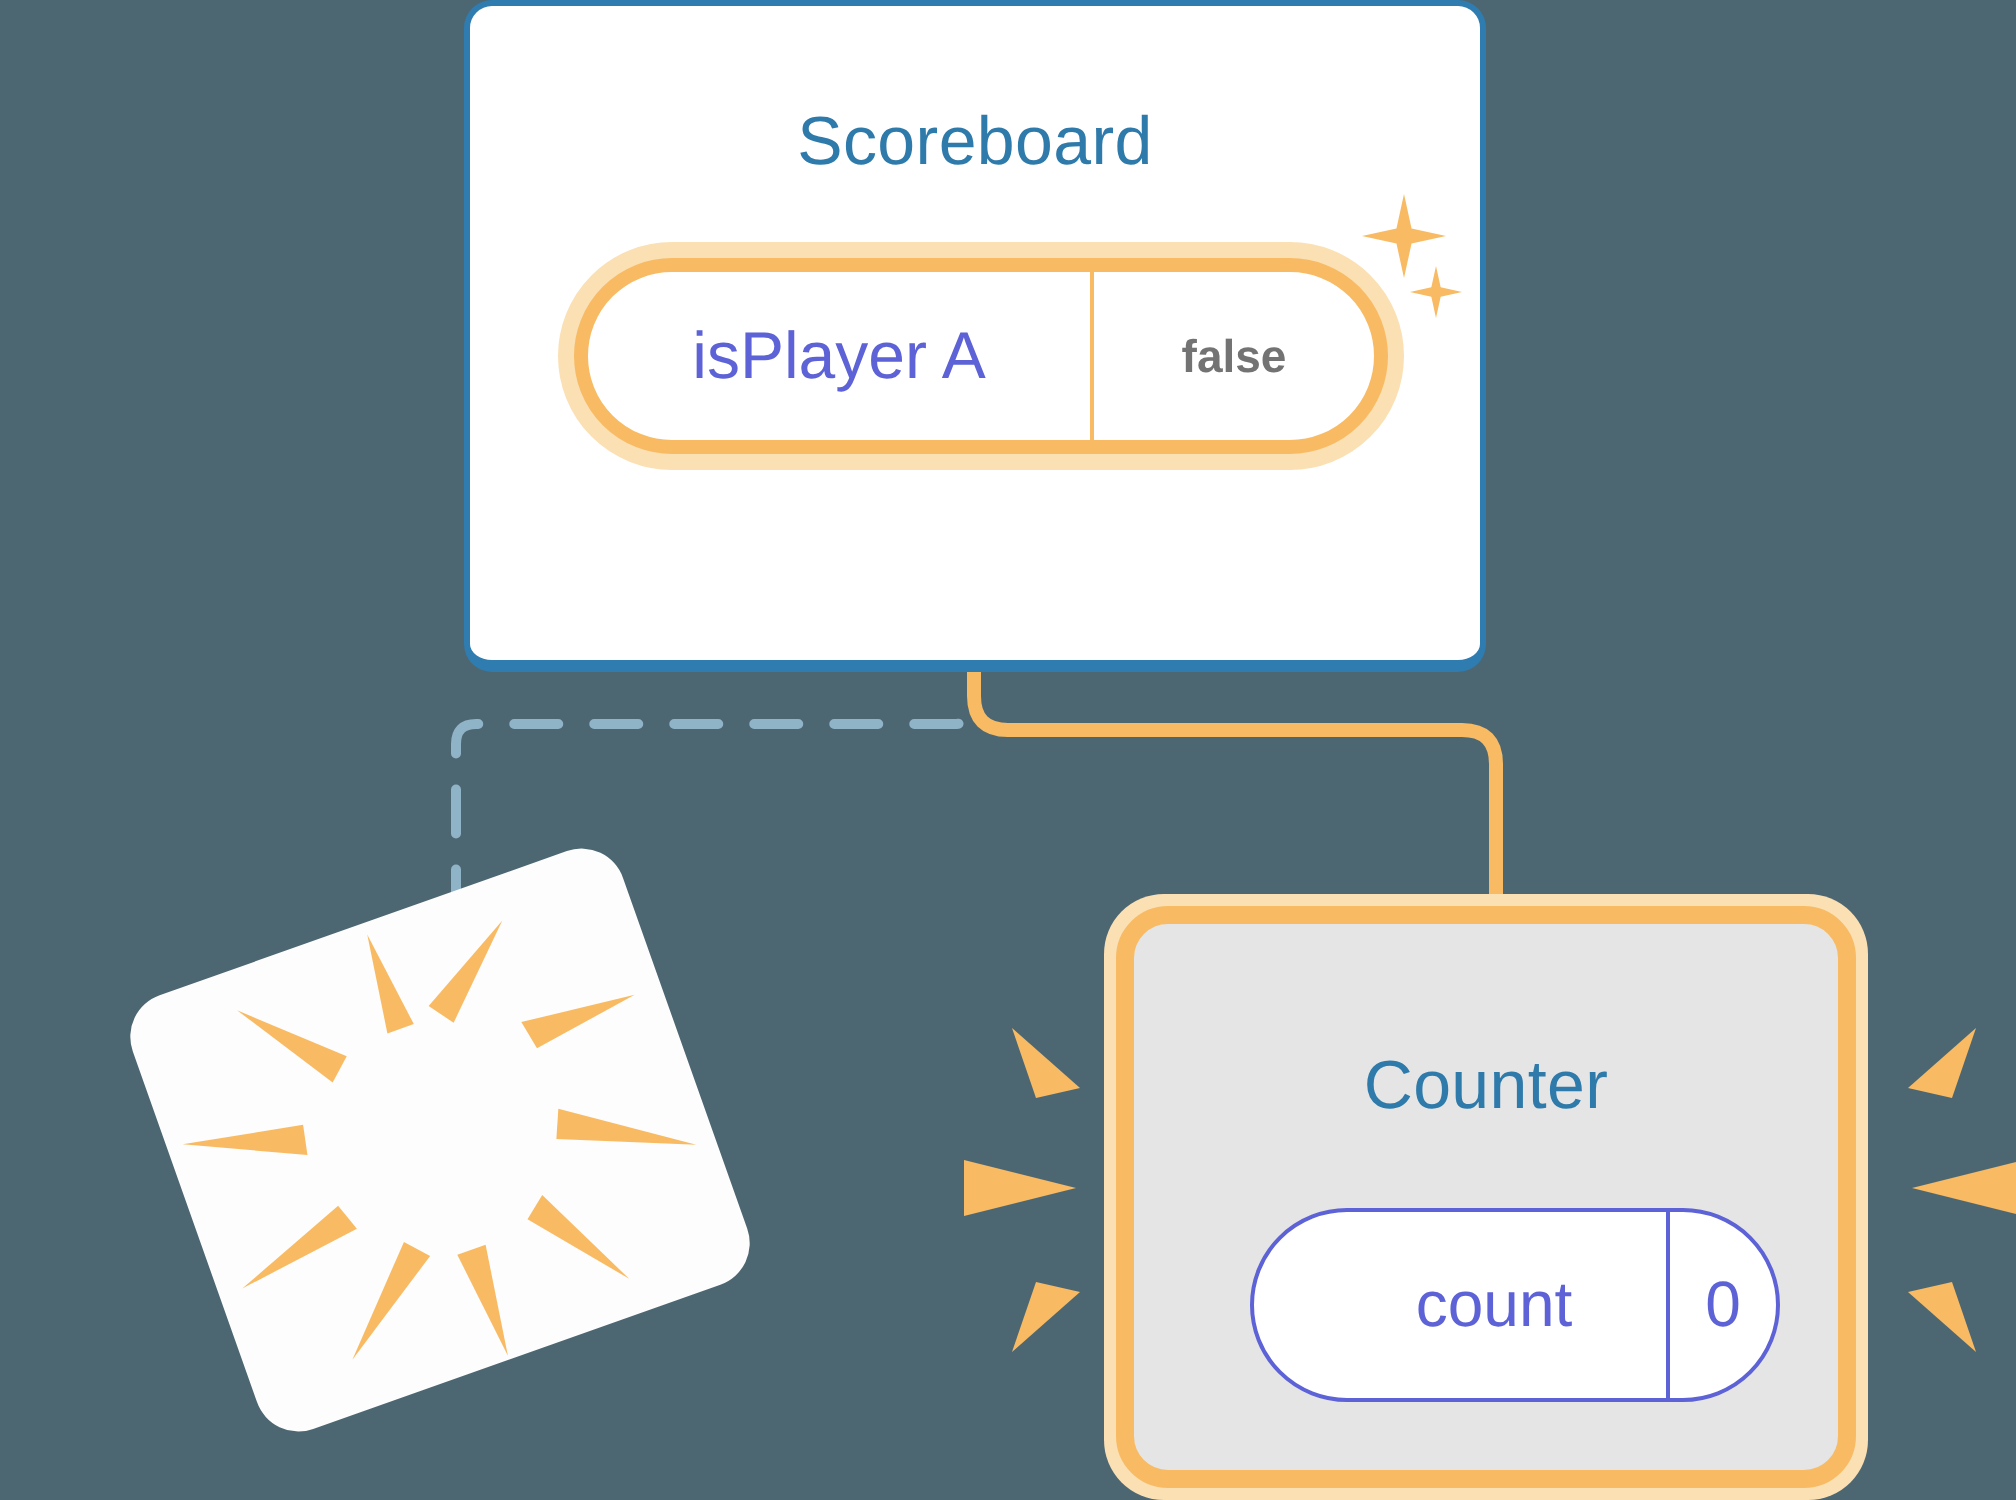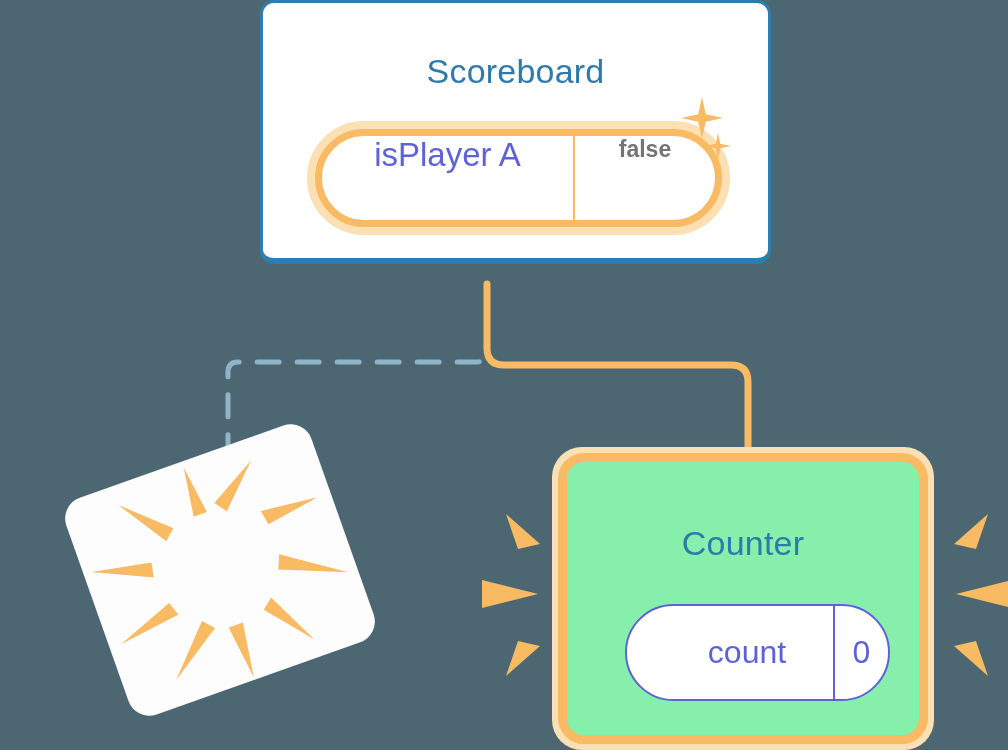--- a/index.html
+++ b/index.html
@@ -26,28 +26,27 @@
     height: 750px;
     pointer-events: none;
   }
 
   
   .card-scoreboard {
     position: absolute;
     left: 232px;
     top: 0px;
     width: 511px;
-    height: 264px;
+    height: 336px;
     background: #ffffff;
     border: 3px solid #2f7cb0;
     border-bottom-width: 6px;
     border-radius: 14px;
     box-sizing: border-box;
     z-index: 4;
-    margin-left: 28px;
   }
   .card-title {
     position: absolute;
     left: 0;
     right: 0;
     text-align: center;
     color: #2e7aab;
     font-size: 34px;
     letter-spacing: 0.2px;
   }
@@ -71,20 +70,21 @@
   }
   .pill-hl {
     position: absolute;
     left: 8px; top: 8px;
     width: 407px; height: 98px;
     border: 7px solid #f8bb64;
     border-radius: 49px;
     box-sizing: border-box;
     background: #ffffff;
     display: flex;
+    align-items: center;
   }
   .pill-hl .pill-key {
     flex: 0 0 251px;
     text-align: center;
     color: #5d63d6;
     font-size: 33px;
   }
   .pill-hl .pill-divider {
     width: 2px;
     height: 84px;
@@ -130,21 +130,21 @@
     position: absolute;
     left: 0; top: 0;
     width: 382px; height: 303px;
     background: #fbe0b4;
     border-radius: 30px;
   }
   .card-counter {
     position: absolute;
     left: 6px; top: 6px;
     width: 370px; height: 291px;
-    background: #86efac;
+    background: #e5e5e5;
     border: 9px solid #f8bb64;
     border-radius: 26px;
     box-sizing: border-box;
   }
   .card-counter .card-title { top: 62px; }
 
   .pill-plain {
     position: absolute;
     left: 58px;
     top: 142px;

